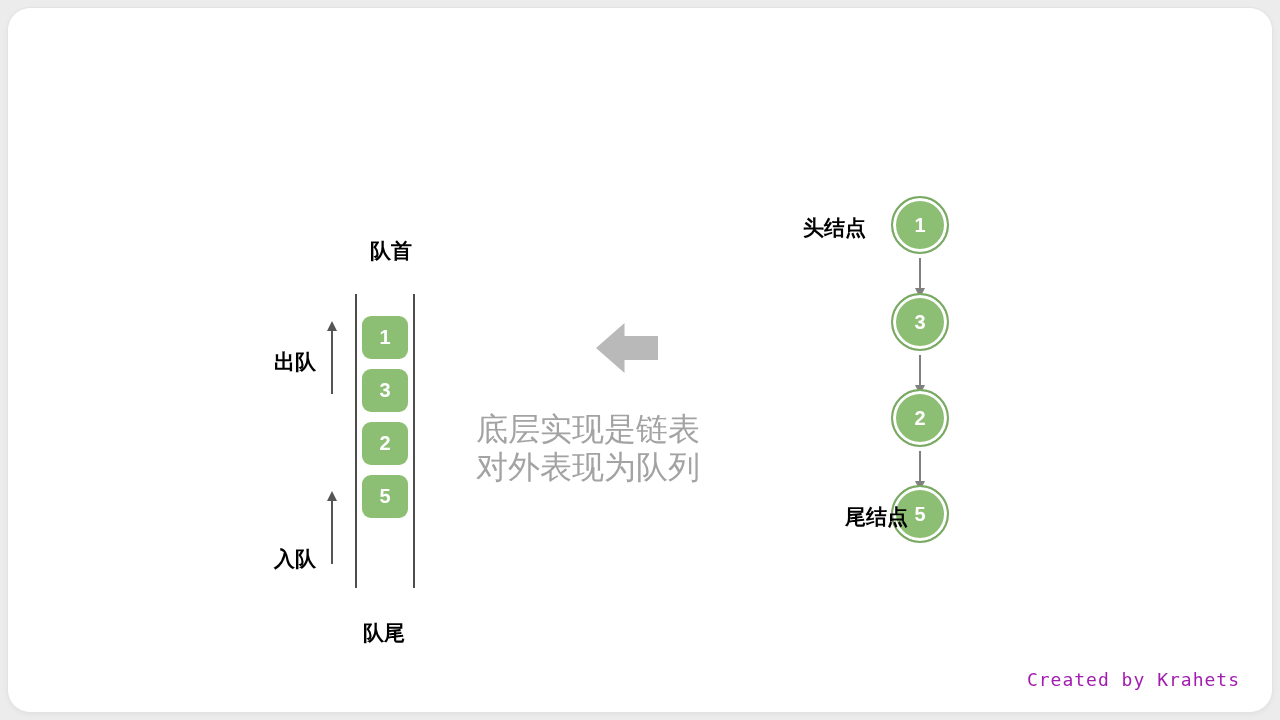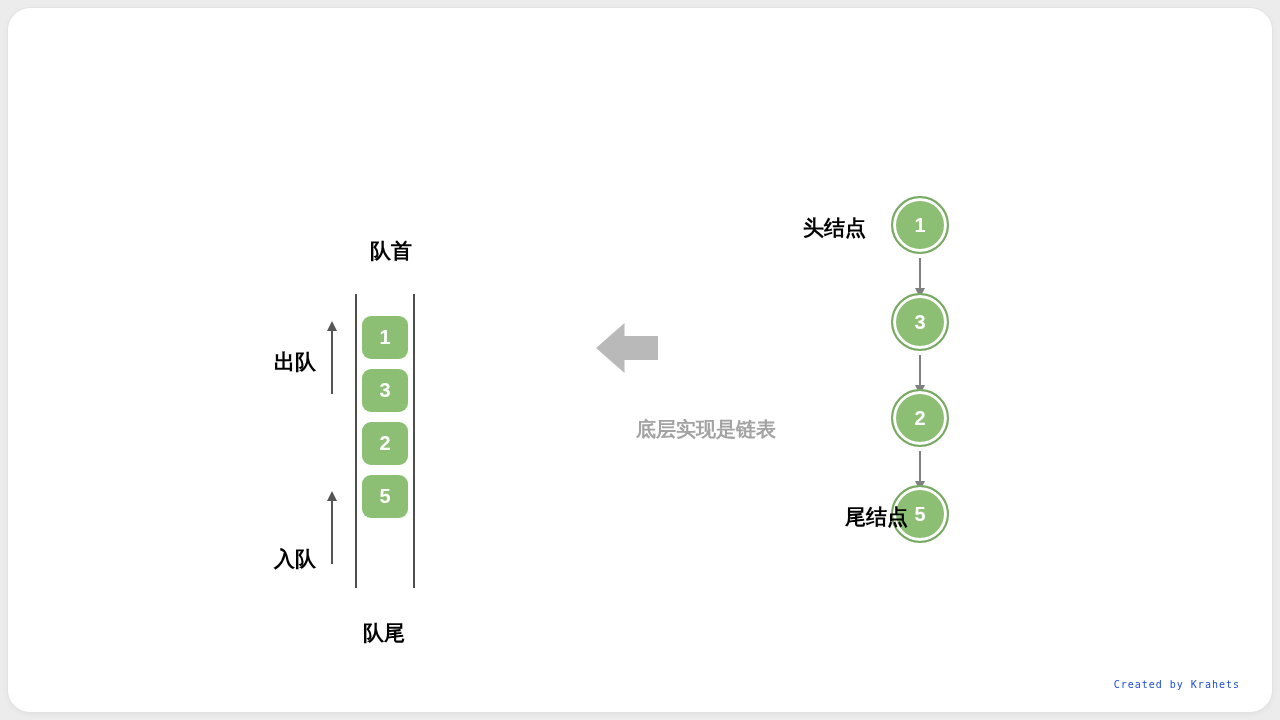--- a/index.html
+++ b/index.html
@@ -74,44 +74,44 @@
   
   .block-arrow-left {
     width: 62px; height: 50px;
     background: #b9b9b9;
     clip-path: polygon(0 50%, 46% 0, 46% 26%, 100% 26%, 100% 74%, 46% 74%, 46% 100%);
   }
 
   
   .gray-note {
     width: 300px;
-    text-align: right;
+    text-align: left;
     color: #a3a3a3;
-    font-weight: bold;
-    font-size: 20px;
+    font-weight: normal;
+    font-size: 32px;
     line-height: 38px;
   }
 
   
   .ll-node {
     width: 58px; height: 58px;
     border-radius: 50%;
     background: #8cbf74;
     border: 2px solid #79a964;
     box-shadow: inset 0 0 0 3px #ffffff;
     color: #ffffff;
     font-weight: bold;
     font-size: 20px;
     display: flex; align-items: center; justify-content: center;
   }
 
   .credit {
     font-family: "DejaVu Sans Mono", monospace;
-    font-size: 10px;
-    color: #1d4ed8;
+    font-size: 18px;
+    color: #a21caf;
     letter-spacing: 1px;
   }
 </style>
 </head>
 <body>
 
 <div class="card">
 
   <div class="abs lbl" style="left:348px; top:229px; width:70px;">队首</div>
 
@@ -128,20 +128,21 @@
 
   <div class="abs arrow-up" style="left:323px; top:492px; height:64px;"></div>
   <div class="abs lbl lbl-right" style="left:238px; top:537px; width:70px;">入队</div>
 
   <div class="abs lbl" style="left:341px; top:611px; width:70px;">队尾</div>
 
   <div class="abs block-arrow-left" style="left:588px; top:315px;"></div>
 
   <div class="abs gray-note" style="left:468px; top:402px;">
     <div>底层实现是链表</div>
+    <div>对外表现为队列</div>
   </div>
 
   <div class="abs lbl lbl-right" style="left:770px; top:206px; width:88px;">头结点</div>
 
   <div class="abs ll-node" style="left:883px; top:188px;">1</div>
   <div class="abs arrow-down" style="left:911px; top:250px; height:31px;"></div>
 
   <div class="abs ll-node" style="left:883px; top:285px;">3</div>
   <div class="abs arrow-down" style="left:911px; top:347px; height:31px;"></div>
 

